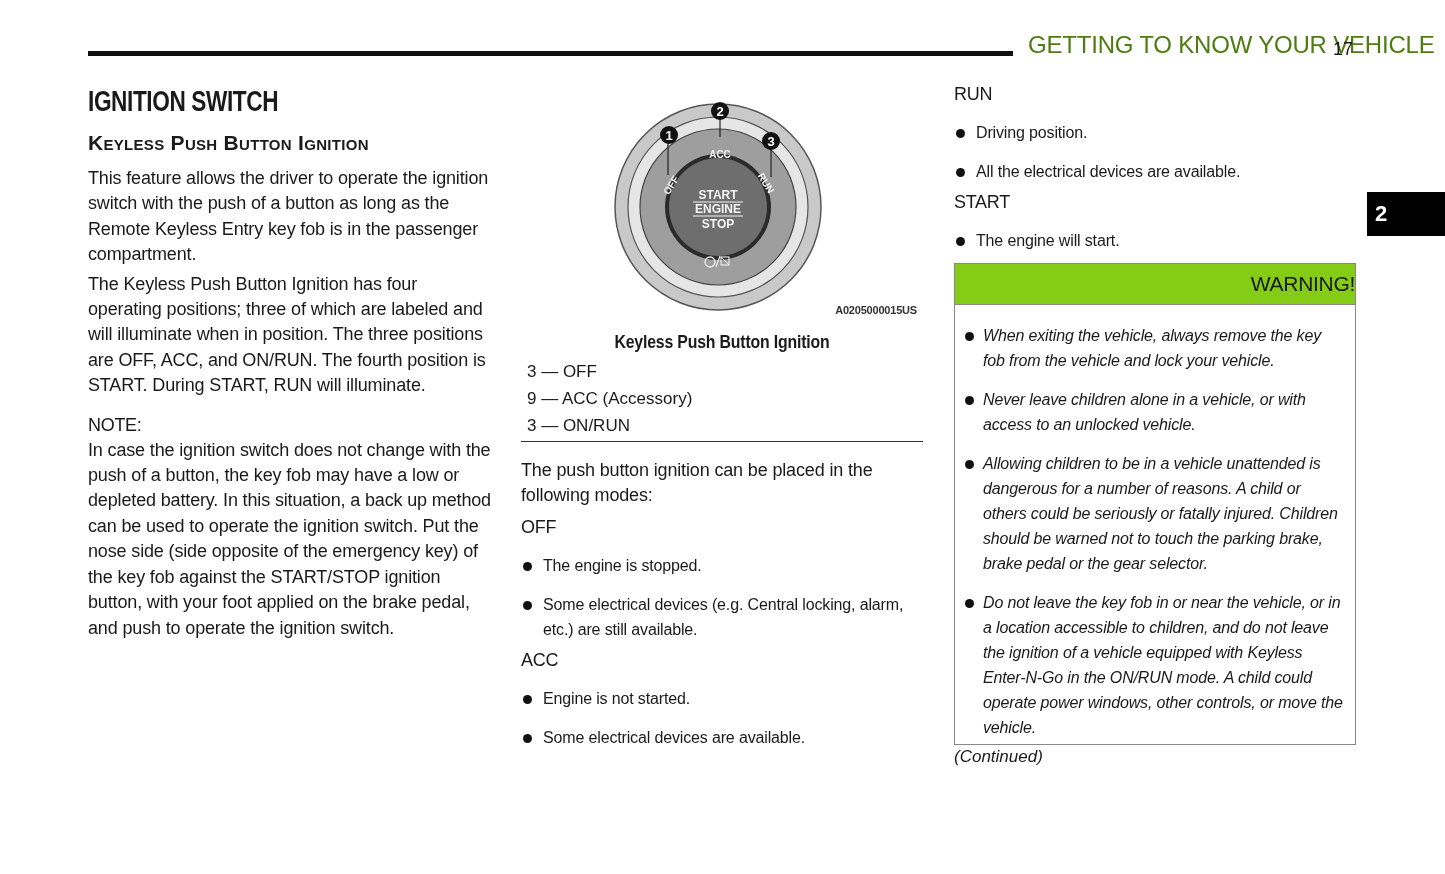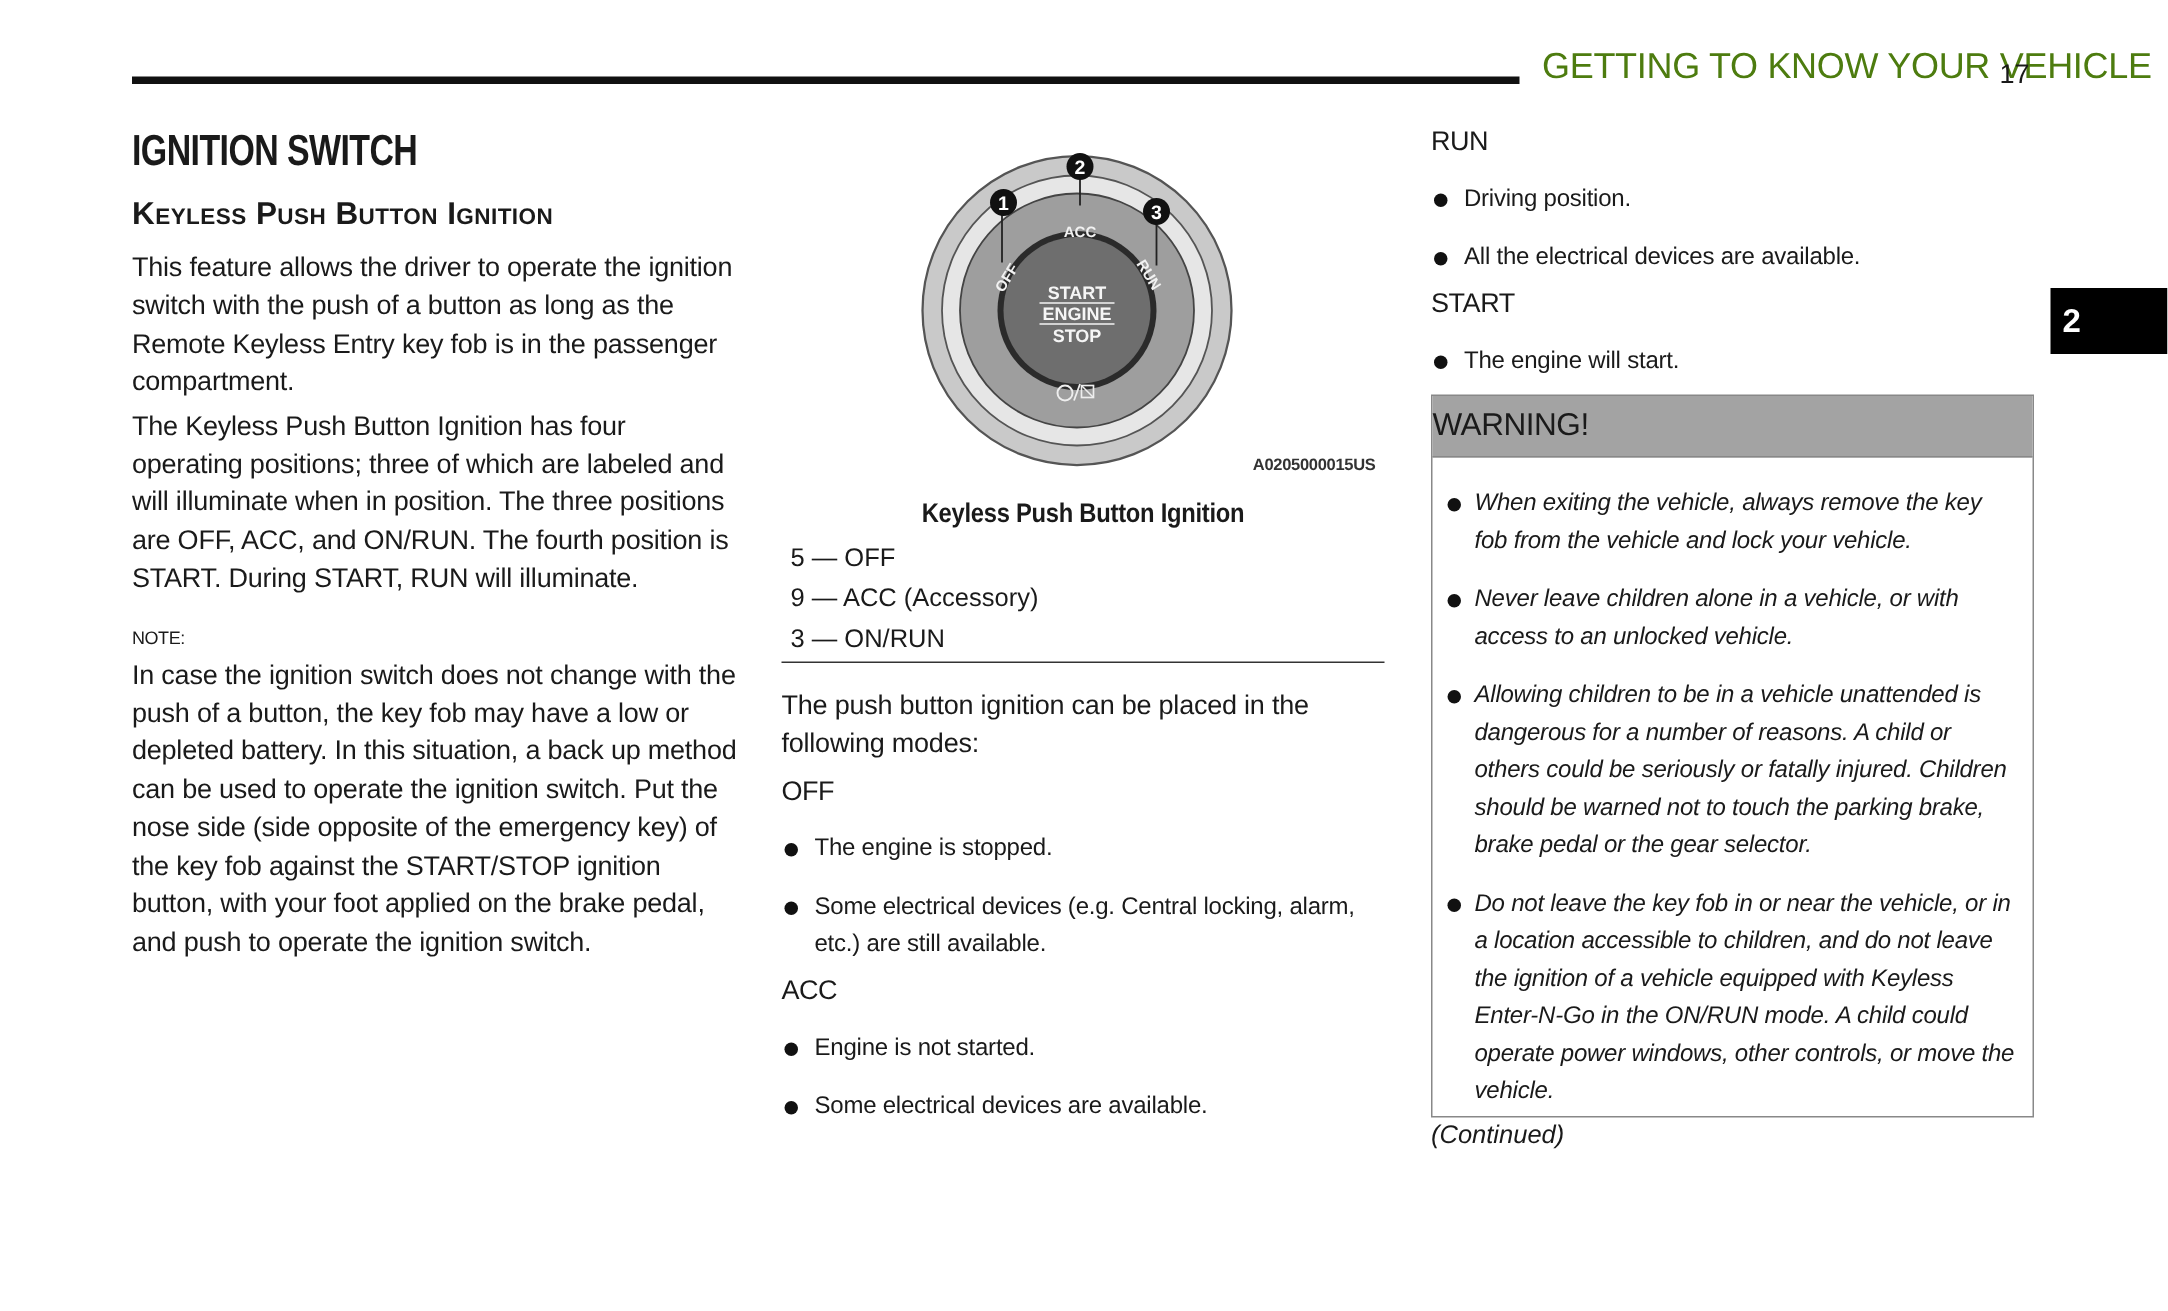--- a/index.html
+++ b/index.html
@@ -33,21 +33,21 @@
       transform: scaleX(0.78); transform-origin: left; letter-spacing: -0.5px;
       margin: 2px 0 0 0; line-height: 38px; white-space: nowrap;
     }
     .subsection-title {
       font-weight: bold; font-size: 21px; margin: 10px 0 10px 0; line-height: 26px;
       font-variant: small-caps; letter-spacing: 0.3px;
     }
     p.body {
       font-size: 18px; line-height: 25.4px; margin: 0 0 4px 0; letter-spacing: -0.15px;
     }
-    .note-label { font-size: 12px; line-height: 25px; margin-top: 14px; letter-spacing: -0.3px; }
+    .note-label { font-size: 18px; line-height: 25px; margin-top: 14px; letter-spacing: -0.3px; }
 
     .figure { position: relative; width: 402px; height: 235px; }
     .figure svg { position: absolute; left: 0; top: 0; }
     .figure-code {
       position: absolute; right: 6px; top: 209px; font-size: 11px; font-weight: bold; color: #333;
       letter-spacing: -0.2px;
     }
     .figure-caption {
       text-align: center; font-weight: bold; font-size: 18px; margin-top: 0px; line-height: 24px;
       transform: scaleX(0.88); transform-origin: center; letter-spacing: -0.2px;
@@ -64,21 +64,21 @@
       margin-top: 14px;
     }
     ul.bullets li .dot {
       position: absolute; left: 2px; top: 9px; width: 9px; height: 9px; border-radius: 50%; background: #111;
     }
 
     .warning-box {
       margin-top: 10px; border: 1.5px solid #888; width: 402px; box-sizing: border-box;
     }
     .warning-header {
-      background: #a3a3a3; border-bottom: 1.5px solid #888; text-align: left; font-size: 21px;
+      background: #84cc16; border-bottom: 1.5px solid #888; text-align: right; font-size: 21px;
       line-height: 40px; letter-spacing: -0.3px;
     }
     .warning-body { padding: 4px 8px 4px 8px; }
     .warning-body ul.bullets li { padding-left: 20px; margin-bottom: 10px; line-height: 25px; font-style: italic; }
     .warning-body ul.bullets li:last-child { margin-bottom: 0; }
     .continued {
       font-style: italic; font-size: 17px; margin-top: 2px; width: 402px;
     }
   </style>
 </head>
@@ -140,21 +140,21 @@
         <circle cx="189" cy="167" r="5" fill="none" stroke="#eee" stroke-width="1.3"></circle>
         <line x1="195" y1="172" x2="199" y2="161" stroke="#eee" stroke-width="1.2"></line>
         <rect x="200" y="162" width="8" height="8" fill="none" stroke="#eee" stroke-width="1.1"></rect>
         <line x1="200" y1="162" x2="208" y2="170" stroke="#eee" stroke-width="1"></line>
       </g>
     </svg>
     <div class="figure-code">A0205000015US</div>
   </div>
   <div class="figure-caption">Keyless Push Button Ignition</div>
   <div class="legend">
-    <div class="legend-item">5 — OFF</div>
+    <div class="legend-item">3 — OFF</div>
     <div class="legend-item">9 — ACC (Accessory)</div>
     <div class="legend-item">3 — ON/RUN</div>
   </div>
   <div class="legend-rule"></div>
   <p class="body">The push button ignition can be placed in the following modes:</p>
 
   <div class="mode-label">OFF</div>
   <ul class="bullets">
     <li><span class="dot"></span><span>The engine is stopped.</span></li>
     <li><span class="dot"></span><span>Some electrical devices (e.g. Central locking, alarm, etc.) are still available.</span></li>

